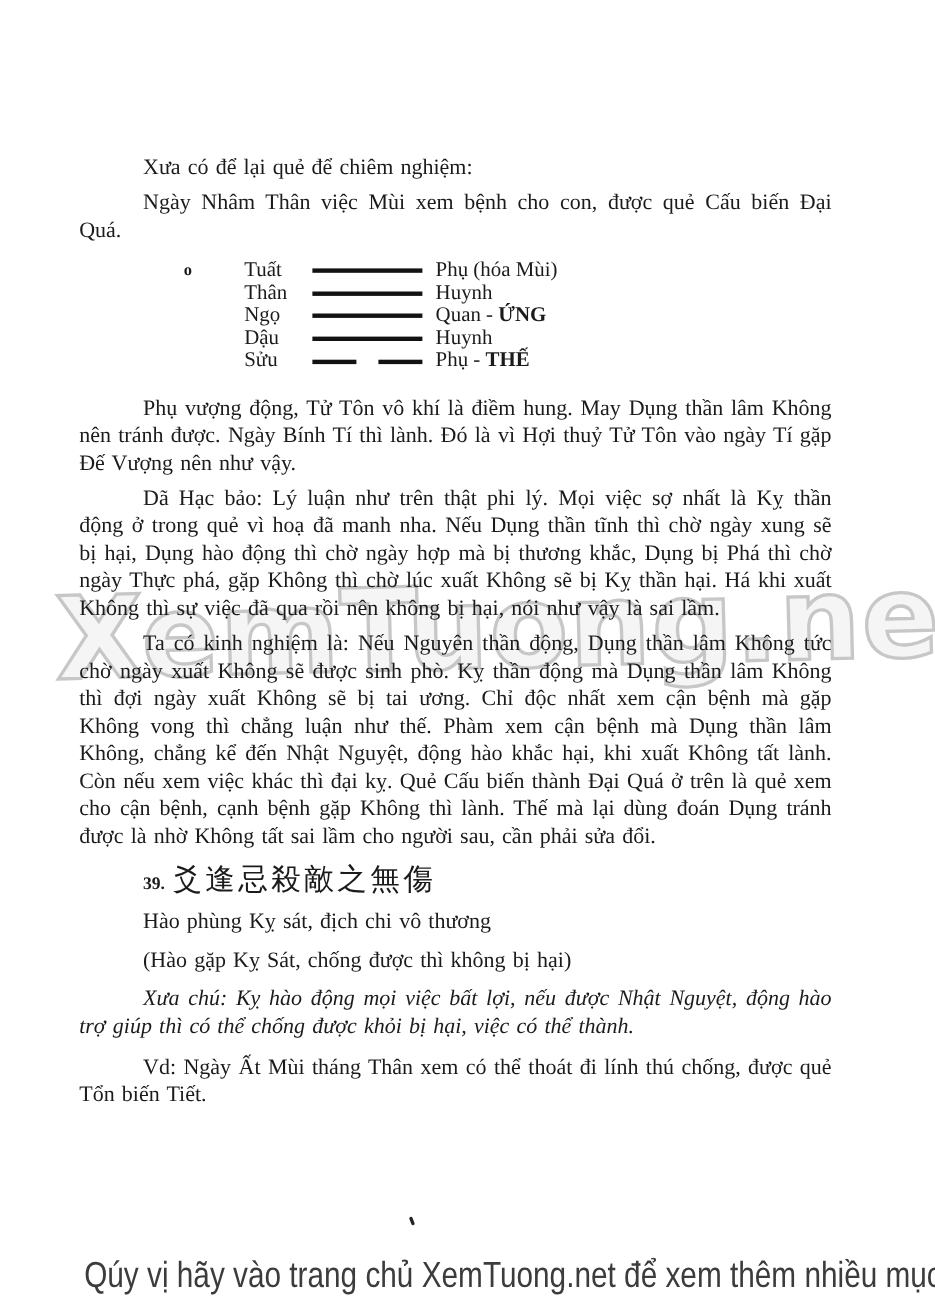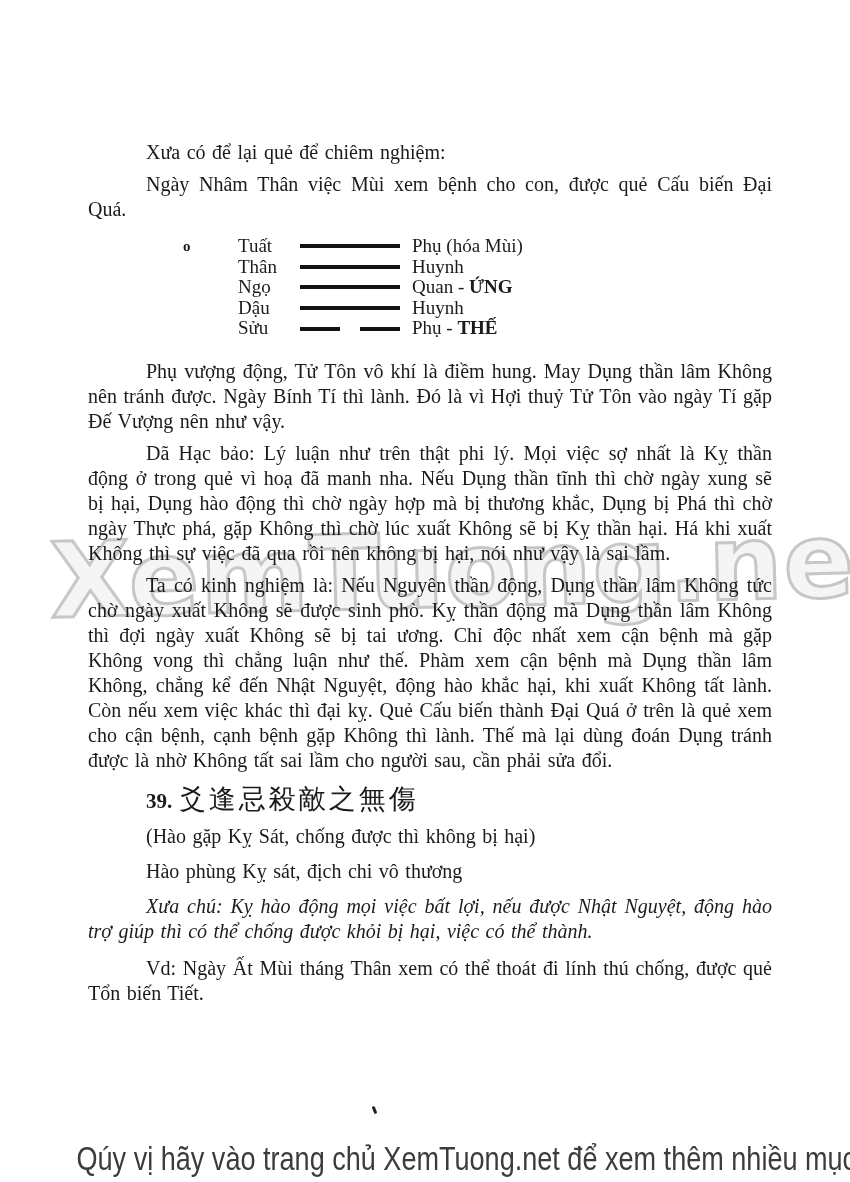--- a/index.html
+++ b/index.html
@@ -15,42 +15,42 @@
     font-family:"DejaVu Sans","Liberation Sans",sans-serif;
     font-weight:bold;font-size:104px;line-height:1;
     white-space:nowrap;letter-spacing:1px;
     color:rgba(244,244,244,0.9);
     -webkit-text-stroke:3px #c7c7c7;
     transform:rotate(-1.5deg);
     user-select:none;
   }
   
   .page-body{
-    position:absolute;left:88px;top:140px;width:684px;z-index:2;
+    position:absolute;left:72px;top:140px;width:684px;z-index:2;
     font-size:20px;line-height:25px;text-align:justify;word-spacing:1.5px;
   }
   .page-body p{margin:0 0 7px 0;text-indent:58px;}
   .single{text-align:left;}
   
   .hexagram{margin:14px 0 20px 0;padding-left:95px;}
   .hx-row{
     display:grid;grid-template-columns:55px 62px 112px auto;
     align-items:center;height:20.6px;
     font-size:19px;line-height:20.6px;text-align:left;word-spacing:0;
   }
   .hx-marker{font-size:15px;font-weight:bold;line-height:1;}
   .hx-branch{white-space:nowrap;}
   .hx-line{display:block;width:100px;height:4px;background:#121212;}
   .hx-line.broken{background:none;display:flex;justify-content:space-between;}
   .hx-line.broken i{display:block;width:40px;height:4px;background:#121212;}
   .hx-label{white-space:nowrap;}
   .hx-label b{font-weight:bold;}
   
   .section-heading{margin:14px 0 10px 0 !important;text-align:left;}
-  .section-no{font-weight:bold;font-size:21px;}
+  .section-no{font-weight:bold;font-size:16px;}
   .section-cjk{
     font-size:27px;letter-spacing:3px;
     font-family:"Liberation Serif","DejaVu Serif",serif;
   }
   .m10{margin-bottom:10px !important;}
   .m12{margin-bottom:12px !important;font-style:italic;}
   
   .stray-mark{
     position:absolute;left:373px;top:1106px;width:3px;height:8px;z-index:2;
     background:#222;border-radius:2px;transform:rotate(-22deg);
@@ -121,22 +121,22 @@
     </div>
 
   </div>
 
   <p>Phụ vượng động, Tử Tôn vô khí là điềm hung. May Dụng thần lâm Không nên tránh được. Ngày Bính Tí thì lành. Đó là vì Hợi thuỷ Tử Tôn vào ngày Tí gặp Đế Vượng nên như vậy.</p>
   <p>Dã Hạc bảo: Lý luận như trên thật phi lý. Mọi việc sợ nhất là Kỵ thần động ở trong quẻ vì hoạ đã manh nha. Nếu Dụng thần tĩnh thì chờ ngày xung sẽ bị hại, Dụng hào động thì chờ ngày hợp mà bị thương khắc, Dụng bị Phá thì chờ ngày Thực phá, gặp Không thì chờ lúc xuất Không sẽ bị Kỵ thần hại. Há khi xuất Không thì sự việc đã qua rồi nên không bị hại, nói như vậy là sai lầm.</p>
   <p>Ta có kinh nghiệm là: Nếu Nguyên thần động, Dụng thần lâm Không tức chờ ngày xuất Không sẽ được sinh phò. Kỵ thần động mà Dụng thần lâm Không thì đợi ngày xuất Không sẽ bị tai ương. Chỉ độc nhất xem cận bệnh mà gặp Không vong thì chẳng luận như thế. Phàm xem cận bệnh mà Dụng thần lâm Không, chẳng kể đến Nhật Nguyệt, động hào khắc hại, khi xuất Không tất lành. Còn nếu xem việc khác thì đại kỵ. Quẻ Cấu biến thành Đại Quá ở trên là quẻ xem cho cận bệnh, cạnh bệnh gặp Không thì lành. Thế mà lại dùng đoán Dụng tránh được là nhờ Không tất sai lầm cho người sau, cần phải sửa đổi.</p>
 
   <p class="single section-heading"><span class="section-no">39.</span> <span class="section-cjk">爻逢忌殺敵之無傷</span></p>
 
+  <p class="single m10">Hào phùng Kỵ sát, địch chi vô thương</p>
   <p class="single m10">(Hào gặp Kỵ Sát, chống được thì không bị hại)</p>
-  <p class="single m10">Hào phùng Kỵ sát, địch chi vô thương</p>
   <p class="m12">Xưa chú: Kỵ hào động mọi việc bất lợi, nếu được Nhật Nguyệt, động hào trợ giúp thì có thể chống được khỏi bị hại, việc có thể thành.</p>
   <p>Vd: Ngày Ất Mùi tháng Thân xem có thể thoát đi lính thú chống, được quẻ Tổn biến Tiết.</p>
 
 </div>
 
 <div class="stray-mark"></div>
 
 <div class="page-number">163</div>
 
 <div class="footer-bar">Qúy vị hãy vào trang chủ XemTuong.net để xem thêm nhiều mục hay khác</div>

